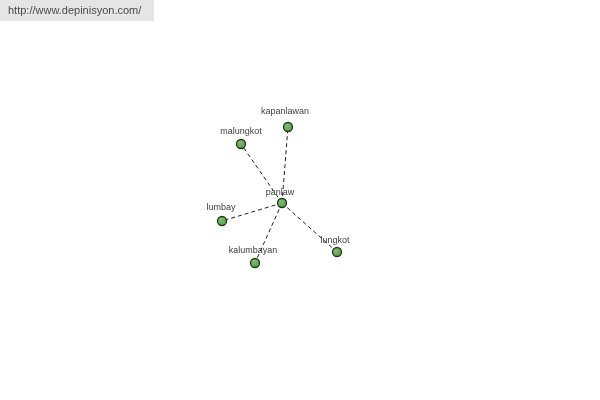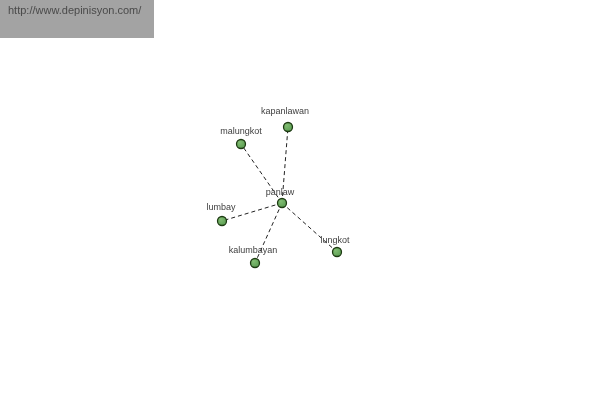--- a/index.html
+++ b/index.html
@@ -15,24 +15,24 @@
     position: relative;
     width: 600px;
     height: 400px;
     background: #ffffff;
   }
   .url-bar {
     position: absolute;
     left: 0;
     top: 0;
     width: 146px;
-    height: 38px;
+    height: 21px;
     line-height: 21px;
     padding-left: 8px;
-    background: #a3a3a3;
+    background: #e5e5e5;
     color: #4a4a4a;
     font-size: 11px;
     white-space: nowrap;
     cursor: text;
   }
   .graph-canvas {
     position: absolute;
     left: 0;
     top: 0;
   }

